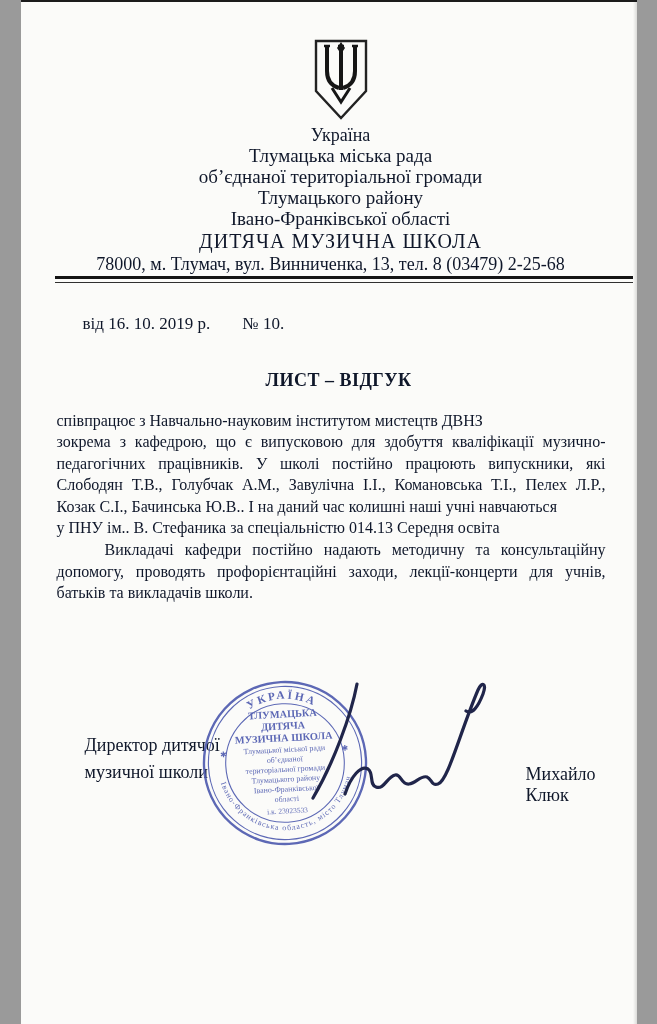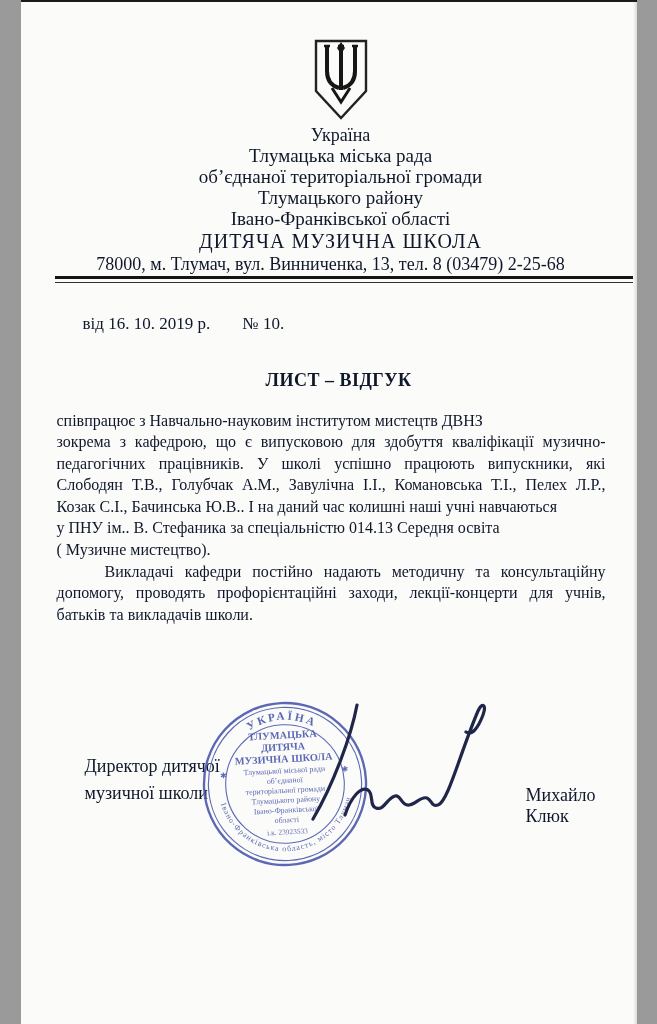--- a/index.html
+++ b/index.html
@@ -86,25 +86,24 @@
   <div class="refline">
     <span>від 16. 10. 2019 р.</span>
     <span class="num">№ 10.</span>
   </div>
 
   <div class="doc-title">ЛИСТ – ВІДГУК</div>
 
   <div class="body-text">
       <div>співпрацює з Навчально-науковим інститутом мистецтв ДВНЗ</div>
       <div class="just">зокрема з кафедрою, що є випусковою для здобуття кваліфікації музично-</div>
-      <div class="just">педагогічних працівників. У школі успішно працюють випускники, які</div>
+      <div class="just">педагогічних працівників. У школі постійно працюють випускники, які</div>
       <div class="just">Слободян Т.В., Голубчак А.М., Завулічна І.І., Комановська Т.І., Пелех Л.Р.,</div>
       <div>Козак С.І., Бачинська Ю.В.. І на даний час колишні наші учні навчаються</div>
       <div>у ПНУ ім.. В. Стефаника за спеціальністю 014.13 Середня освіта</div>
-      <div>( Музичне мистецтво).</div>
       <div class="indent just">Викладачі кафедри постійно надають методичну та консультаційну</div>
       <div class="just">допомогу, проводять профорієнтаційні заходи, лекції-концерти для учнів,</div>
       <div>батьків та викладачів школи.</div>
     </div>
 
   <div class="sig">
 
     <div class="sig-role">
       <div>Директор дитячої</div>
       <div>музичної школи</div>

